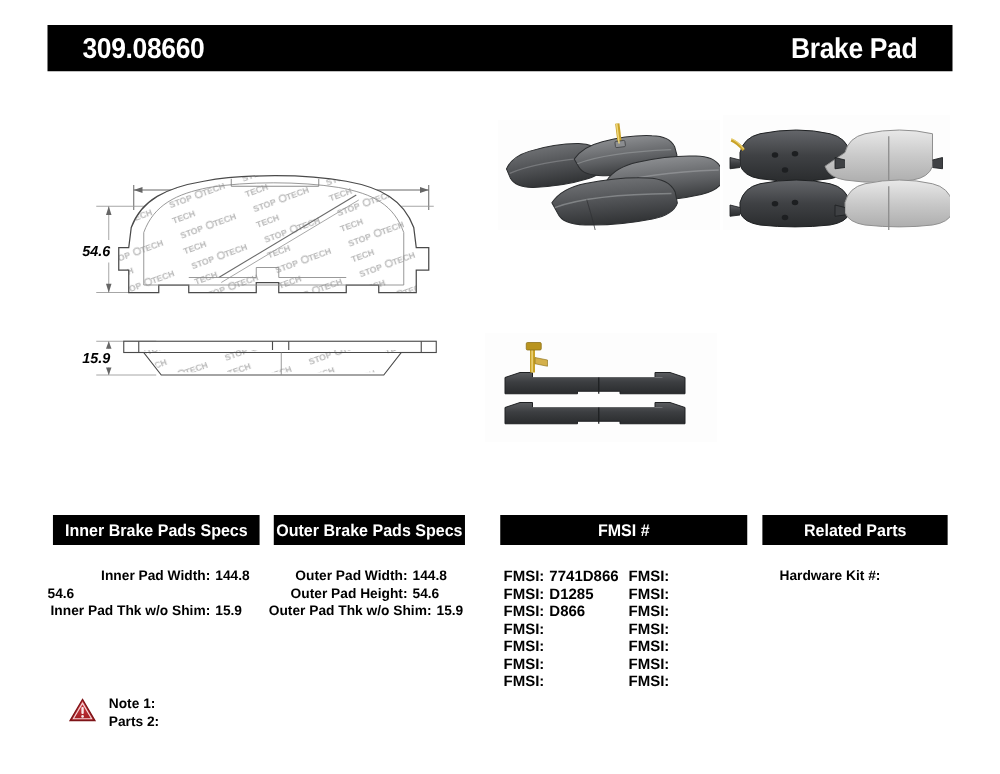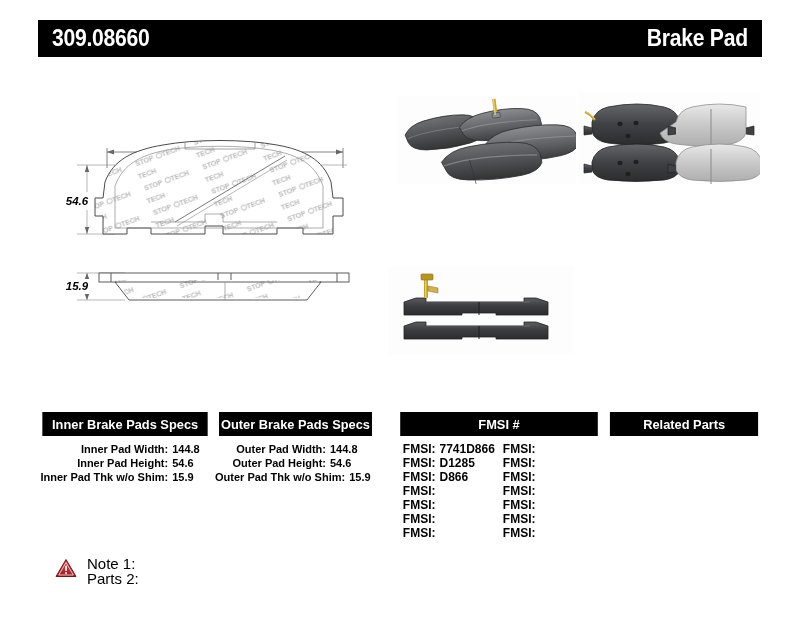--- a/index.html
+++ b/index.html
@@ -17,21 +17,21 @@
 
   
   #title-bar {
     position: absolute;
     left: 38px; top: 20px;
     width: 724px; height: 37px;
     background: #000000;
     display: flex;
     align-items: center;
     justify-content: space-between;
-    padding: 0 14px;
+    padding: 0 28px;
   }
   #title-bar .tb-text {
     color: #ffffff;
     font-weight: bold;
     font-size: 23px;
     letter-spacing: -0.3px;
     transform: scaleX(0.92);
     transform-origin: left center;
     white-space: nowrap;
   }
@@ -72,21 +72,21 @@
     font-weight: bold;
     font-size: 13.5px;
     display: flex;
     align-items: center;
     justify-content: center;
     white-space: nowrap;
     transform: scaleX(0.95);
   }
   .col-sep { width: 3px; background: #fff; }
 
-  .col-body { padding-top: 6px; }
+  .col-body { padding-top: 18px; }
 
   
   .spec-row {
     display: flex;
     font-size: 11px;
     font-weight: bold;
     line-height: 14px;
     height: 14px;
     white-space: nowrap;
   }
@@ -126,22 +126,22 @@
 
   
   #notes {
     position: absolute;
     left: 55px; top: 556px;
     display: flex;
     align-items: flex-start;
   }
   #warn-icon { width: 22px; height: 20px; margin-right: 10px; margin-top: 2px; }
   .note-row {
-    font-size: 15px;
-    font-weight: normal;
+    font-size: 11px;
+    font-weight: bold;
     line-height: 15px;
     white-space: nowrap;
   }
 </style>
 </head>
 <body>
 
 <div id="title-bar">
   <span class="tb-text">309.08660</span>
   <span class="tb-text right">Brake Pad</span>
@@ -394,21 +394,20 @@
 <div id="spec-table">
 
   <div class="col col-inner">
     <div class="col-head">Inner Brake Pads Specs</div>
     <div class="col-body">
       <div class="spec-row">
         <span class="lbl">Inner Pad Width:</span>
         <span class="val">144.8</span>
       </div>
       <div class="spec-row">
-        <span class="lbl">Inner Pad Height:</span>
         <span class="val">54.6</span>
       </div>
       <div class="spec-row">
         <span class="lbl">Inner Pad Thk w/o Shim:</span>
         <span class="val">15.9</span>
       </div>
       <div class="spec-row">
         <span class="val"></span>
       </div>
     </div>
@@ -485,20 +484,26 @@
           <span class="k">FMSI:</span><span class="v"></span>
         </div>
       </div>
     </div>
   </div>
 
   <div class="col-sep"></div>
 
   <div class="col col-rel">
     <div class="col-head">Related Parts</div>
+    <div class="col-body">
+      <div class="rel-row">
+        <span>Hardware Kit #:</span>
+        <span></span>
+      </div>
+    </div>
   </div>
 
 </div>
 
 <div id="notes">
   <svg id="warn-icon" viewBox="0 0 22 20" xmlns="http://www.w3.org/2000/svg">
     <defs>
       <linearGradient id="wgrad" x1="0" y1="0" x2="0" y2="1">
         <stop offset="0%" stop-color="#d9434a"></stop>
           <stop offset="100%" stop-color="#9e1b20"></stop>

